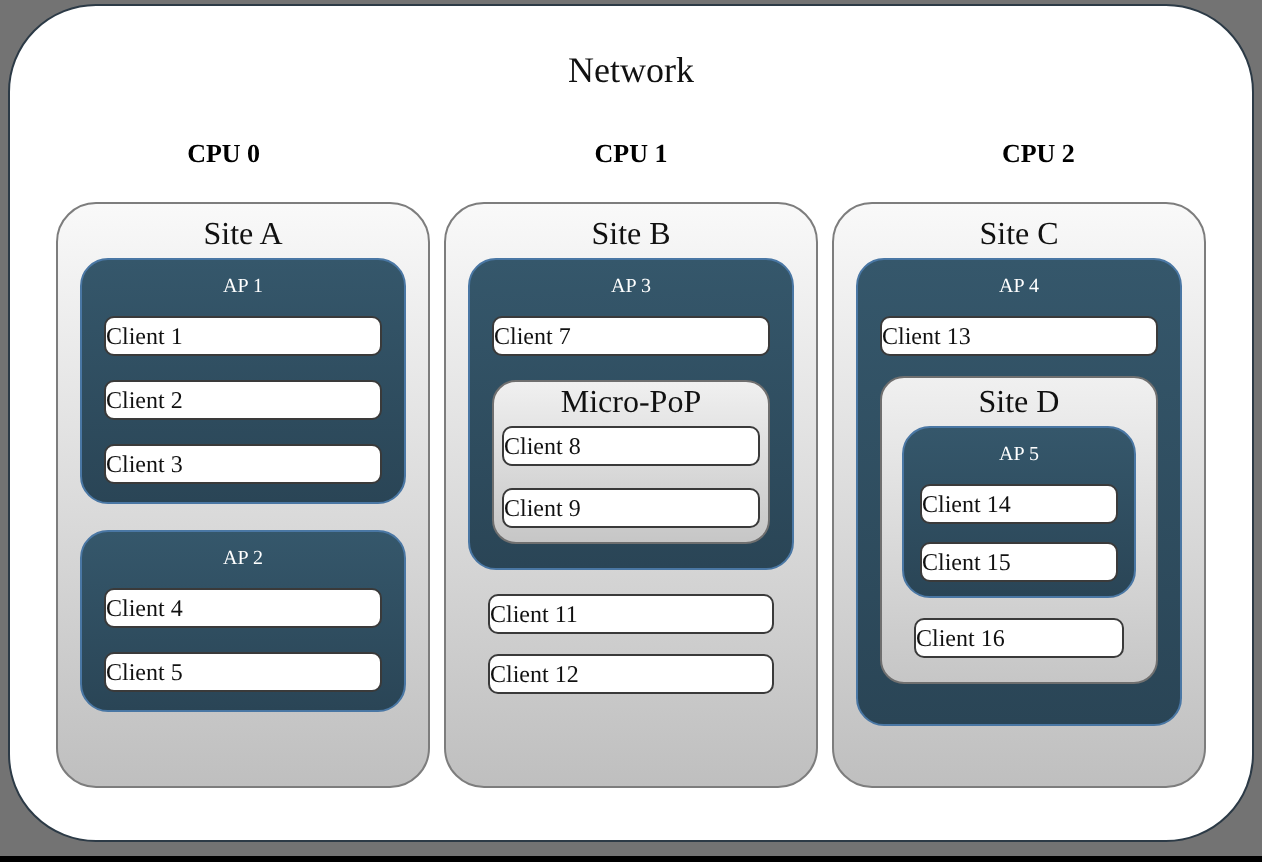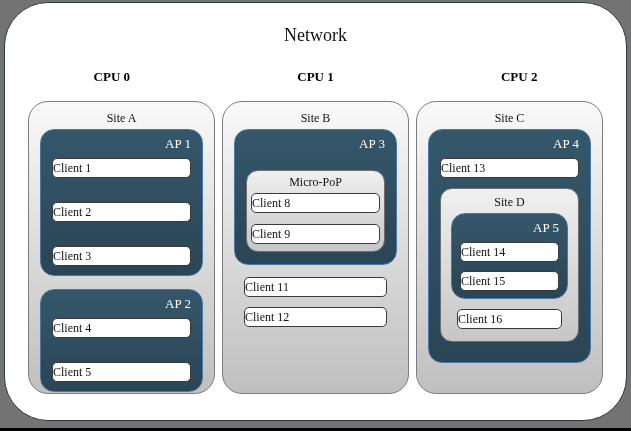--- a/index.html
+++ b/index.html
@@ -24,38 +24,38 @@
     position:absolute; left:23px; right:23px; top:98px; bottom:26px;
     display:flex; gap:7px;
   }
   .site {
     flex:1; min-width:0;
     background:linear-gradient(#f9f9f9, #bfbfbf);
     border:1px solid #7d7d7d; border-radius:20px;
     padding:5px 11px 0; display:flex; flex-direction:column;
   }
   .box-label {
-    text-align:center; font-size:12px; color:#111;
+    text-align:center; font-size:16px; color:#111;
     height:22px; line-height:22px; flex:none;
   }
   .ap {
     background:linear-gradient(#35576b, #2a4556);
     border:1px solid #4a77a4; border-radius:14px;
     padding:4px 11px 9px; display:flex; flex-direction:column; flex:none;
   }
   .ap-label {
-    text-align:right; font-size:13px; color:#ffffff;
+    text-align:center; font-size:10px; color:#ffffff;
     height:20px; line-height:20px; margin-bottom:4px; flex:none;
   }
   .client {
     background:#ffffff; border:1px solid #3a3a3a; border-radius:5px;
     height:18px; line-height:18px; text-align:left;
     font-size:12px; color:#111; flex:none;
   }
-  .ap .client + .client { margin-top:24px; }
+  .ap .client + .client { margin-top:12px; }
   .ap2 { margin-top:13px; }
   .subsite {
     background:linear-gradient(#f0f0f0, #c6c6c6);
     border:1px solid #6f6f6f; border-radius:12px;
     display:flex; flex-direction:column; flex:none;
   }
   .micropop { margin-top:12px; padding:0 4px 7px; }
   .micropop .client + .client { margin-top:11px; }
   .ap3 { padding-bottom:12px; }
   .loose-client { margin:12px 10px 0; }
@@ -94,20 +94,21 @@
           <div class="ap-label">AP 2</div>
           <div class="client">Client 4</div>
           <div class="client">Client 5</div>
         </div>
       </div>
 
       <div class="site">
         <div class="box-label">Site B</div>
         <div class="ap ap3">
           <div class="ap-label">AP 3</div>
+          <div class="client">Client 7</div>
           <div class="subsite micropop">
             <div class="box-label">Micro-PoP</div>
             <div class="client">Client 8</div>
             <div class="client">Client 9</div>
           </div>
         </div>
         <div class="client loose-client">Client 11</div>
         <div class="client loose-client second">Client 12</div>
       </div>
 

